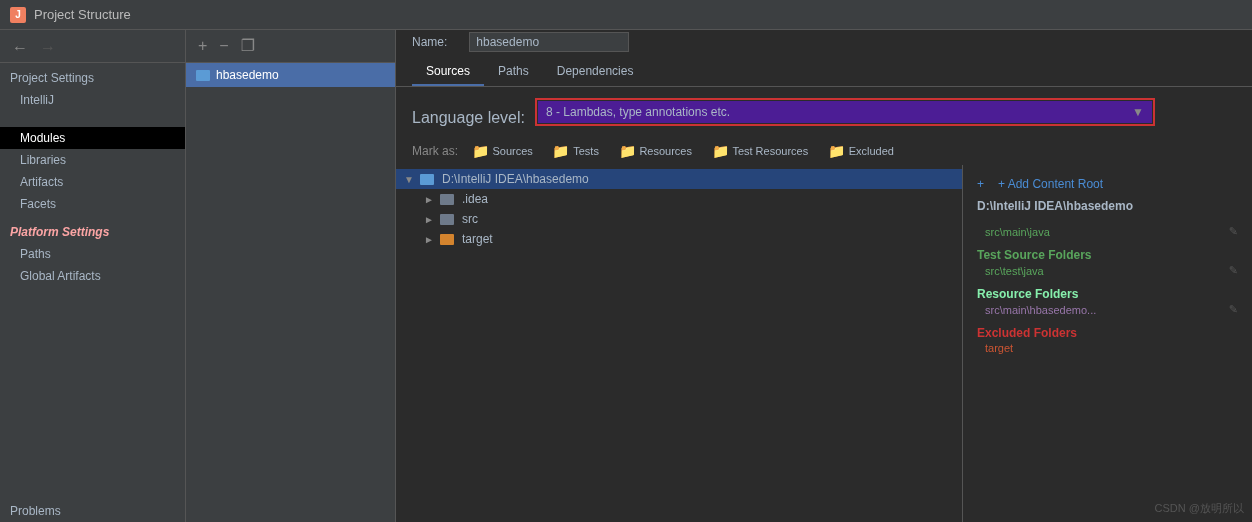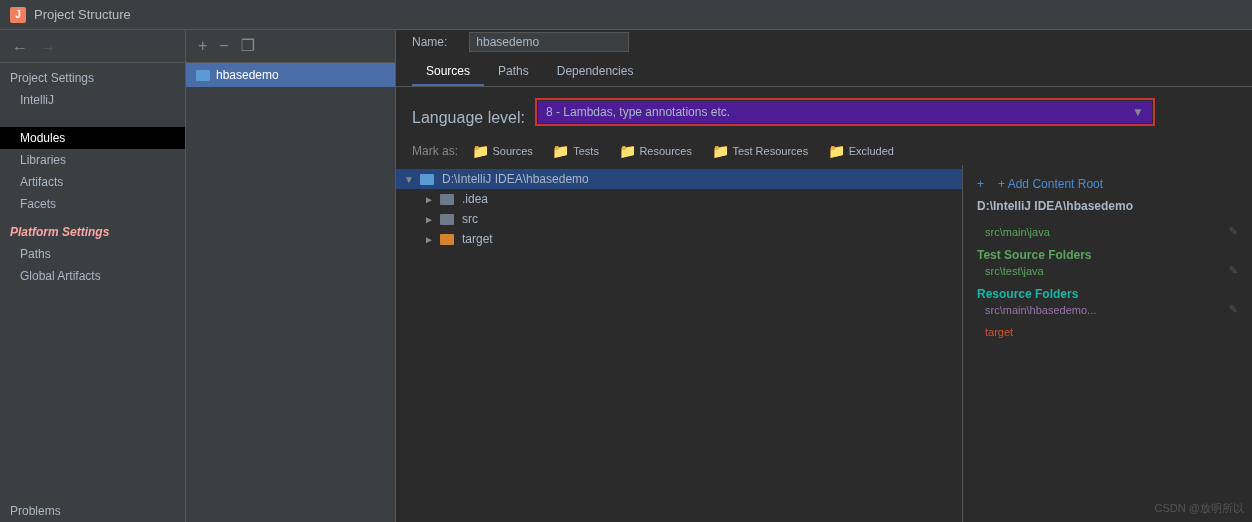--- a/index.html
+++ b/index.html
@@ -340,21 +340,21 @@
       word-break: break-all;
     }
 
     .info-section-title {
       font-size: 12px;
       font-weight: bold;
       margin-bottom: 2px;
     }
     .info-section-title.blue { color: #4a8cd4; }
     .info-section-title.green { color: #59a55c; }
-    .info-section-title.purple { color: #14b8a6; }
+    .info-section-title.purple { color: #86efac; }
     .info-section-title.red { color: #cc3333; }
 
     .info-path-sub {
       font-size: 11px;
       color: #59a55c;
       padding-left: 8px;
       margin-bottom: 10px;
       display: flex;
       align-items: center;
       justify-content: space-between;
@@ -552,20 +552,21 @@
               <span>src\test\java</span>
               <span class="edit-icon">✎</span>
             </div>
 
             <div class="info-section-title purple">Resource Folders</div>
             <div class="info-path-sub resource">
               <span>src\main\hbasedemo...</span>
               <span class="edit-icon">✎</span>
             </div>
 
+            <div class="info-section-title red">Excluded Folders</div>
             <div class="info-path-sub excluded">
               <span style="color:#cc5533;">target</span>
             </div>
           </div>
         </div>
       </div>
     </div>
   </div>
 </div>
 

